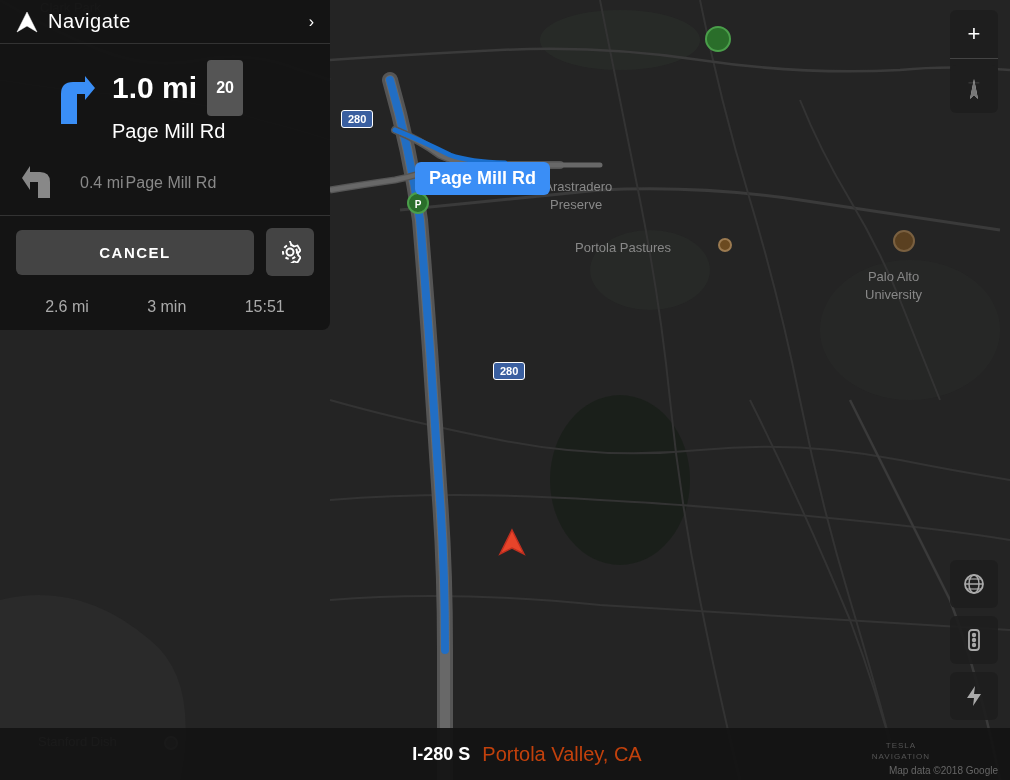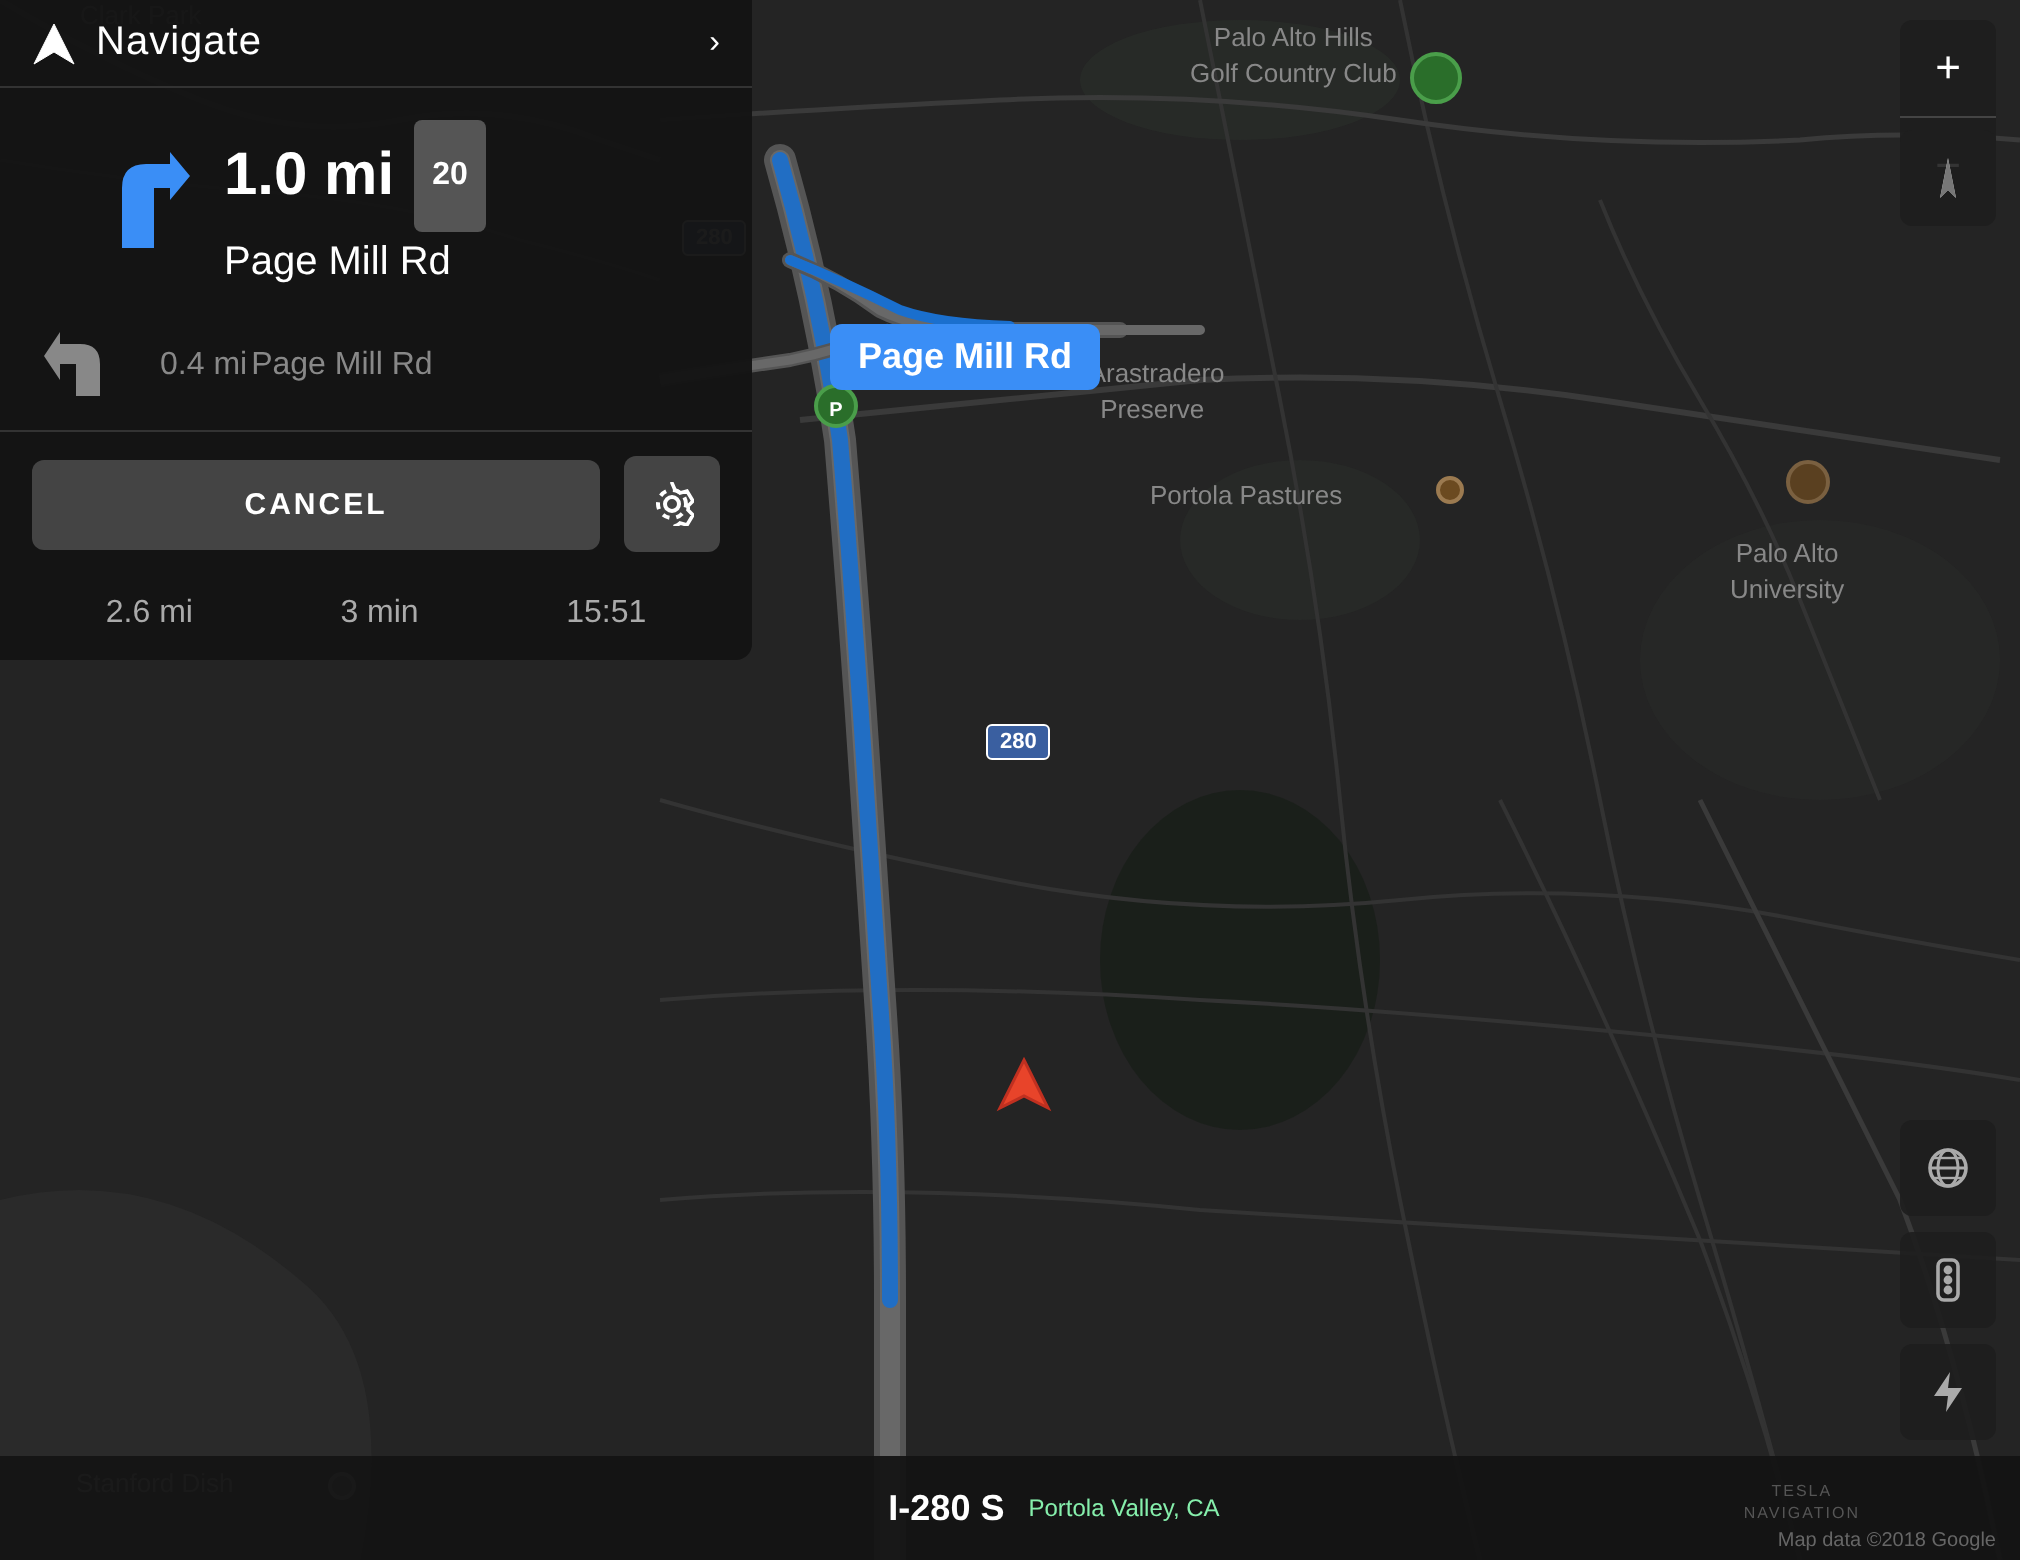--- a/index.html
+++ b/index.html
@@ -27,21 +27,21 @@
       position: absolute;
       top: 0; left: 0;
       width: 100%;
       height: 100%;
     }
 
     
     #nav-panel {
       position: absolute;
       top: 0; left: 0;
-      width: 376px;
+      width: 330px;
       background: rgba(20, 20, 20, 0.97);
       z-index: 20;
       border-radius: 0 0 8px 0;
     }
 
     
     #nav-header {
       display: flex;
       align-items: center;
       justify-content: space-between;
@@ -273,22 +273,22 @@
       gap: 12px;
       z-index: 20;
       padding-left: 44px;
     }
     #road-label {
       color: #ffffff;
       font-size: 18px;
       font-weight: 700;
     }
     #location-label {
-      color: #86efac;
-      font-size: 12px;
+      color: #c2410c;
+      font-size: 20px;
     }
     #map-credit {
       position: absolute;
       right: 12px;
       bottom: 4px;
       color: #666;
       font-size: 10px;
     }
     #tesla-label {
       position: absolute;
@@ -412,21 +412,20 @@
     <path d="M330,190 Q360,185 395,180 Q420,175 445,165" stroke="#555" stroke-width="7" fill="none"></path>
     <path d="M330,190 Q360,185 395,180 Q420,175 445,165" stroke="#686868" stroke-width="4.5" fill="none"></path>
 
     <circle cx="418" cy="203" r="10" fill="#2a6e2a" stroke="#4a9e4a" stroke-width="2"></circle>
     <text x="418" y="208" text-anchor="middle" fill="white" font-size="10" font-weight="bold">P</text>
 
     <circle cx="718" cy="39" r="12" fill="#2a6e2a" stroke="#4a9e4a" stroke-width="2"></circle>
     <circle cx="904" cy="241" r="10" fill="#5a4020" stroke="#7a6040" stroke-width="2"></circle>
   </svg>
 
-  <div class="map-label" style="top:10px;left:595px;text-align:center;line-height:1.4;">Palo Alto Hills<br>Golf Country Club</div>
   <div class="map-label" style="top:178px;left:540px;text-align:center;line-height:1.4;">-Arastradero<br>Preserve</div>
   <div class="map-label" style="top:240px;left:575px;">Portola Pastures</div>
   <div class="map-label" style="top:268px;left:865px;text-align:center;line-height:1.4;">Palo Alto<br>University</div>
   <div class="map-label" style="top:734px;left:38px;">Stanford Dish</div>
 
   <div class="map-label" style="top:0px;left:40px;">Clark Park</div>
 
   <div id="road-callout">Page Mill Rd</div>
 
   <div id="highway-badge-top">280</div>

